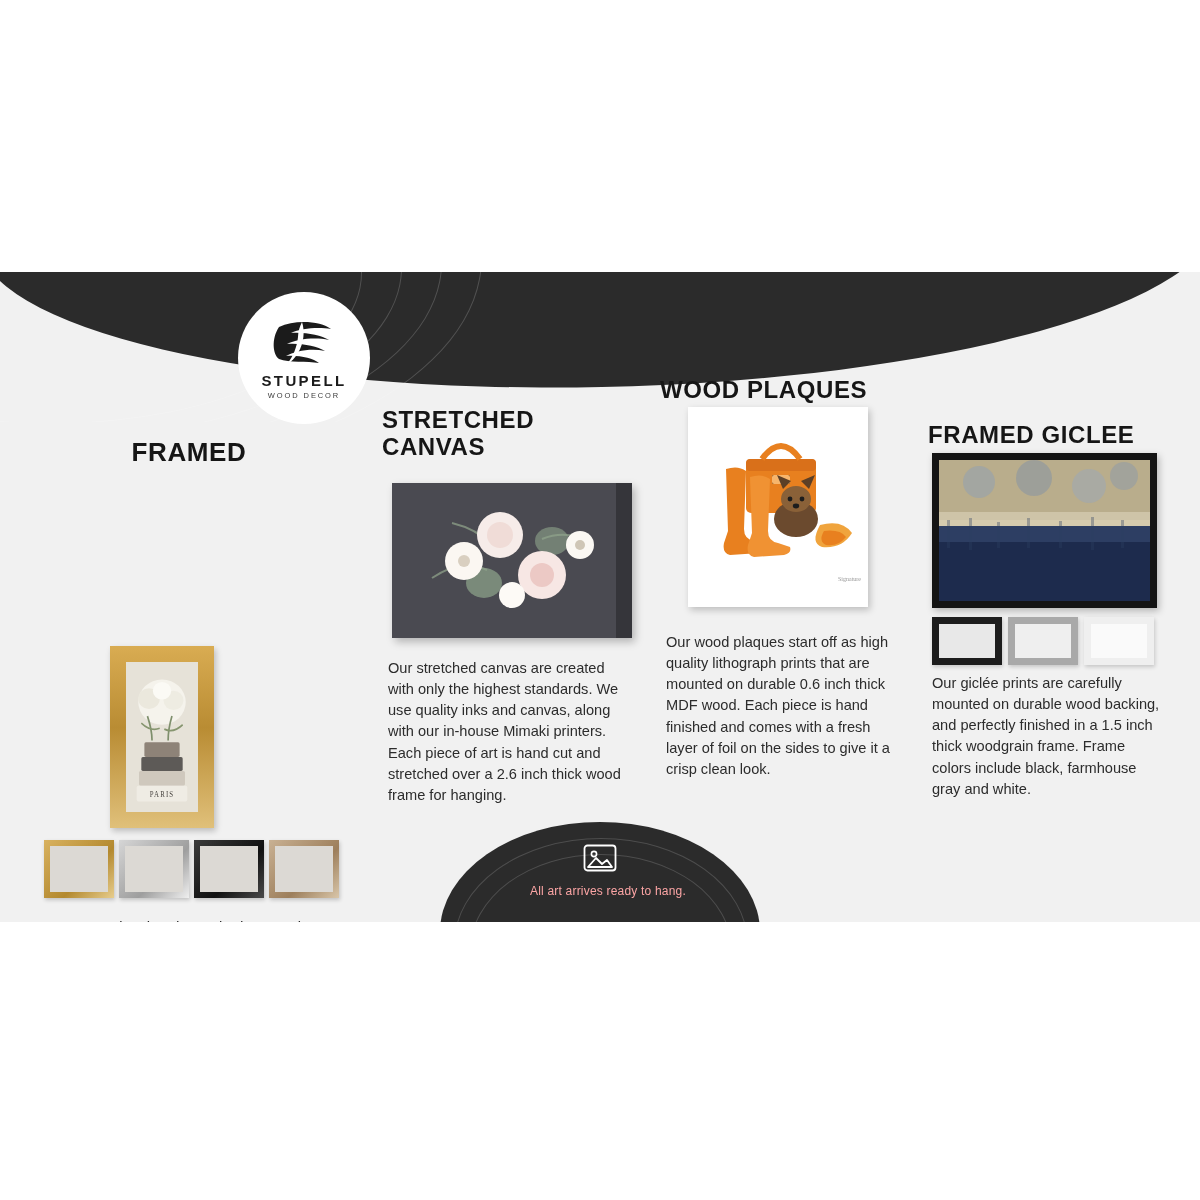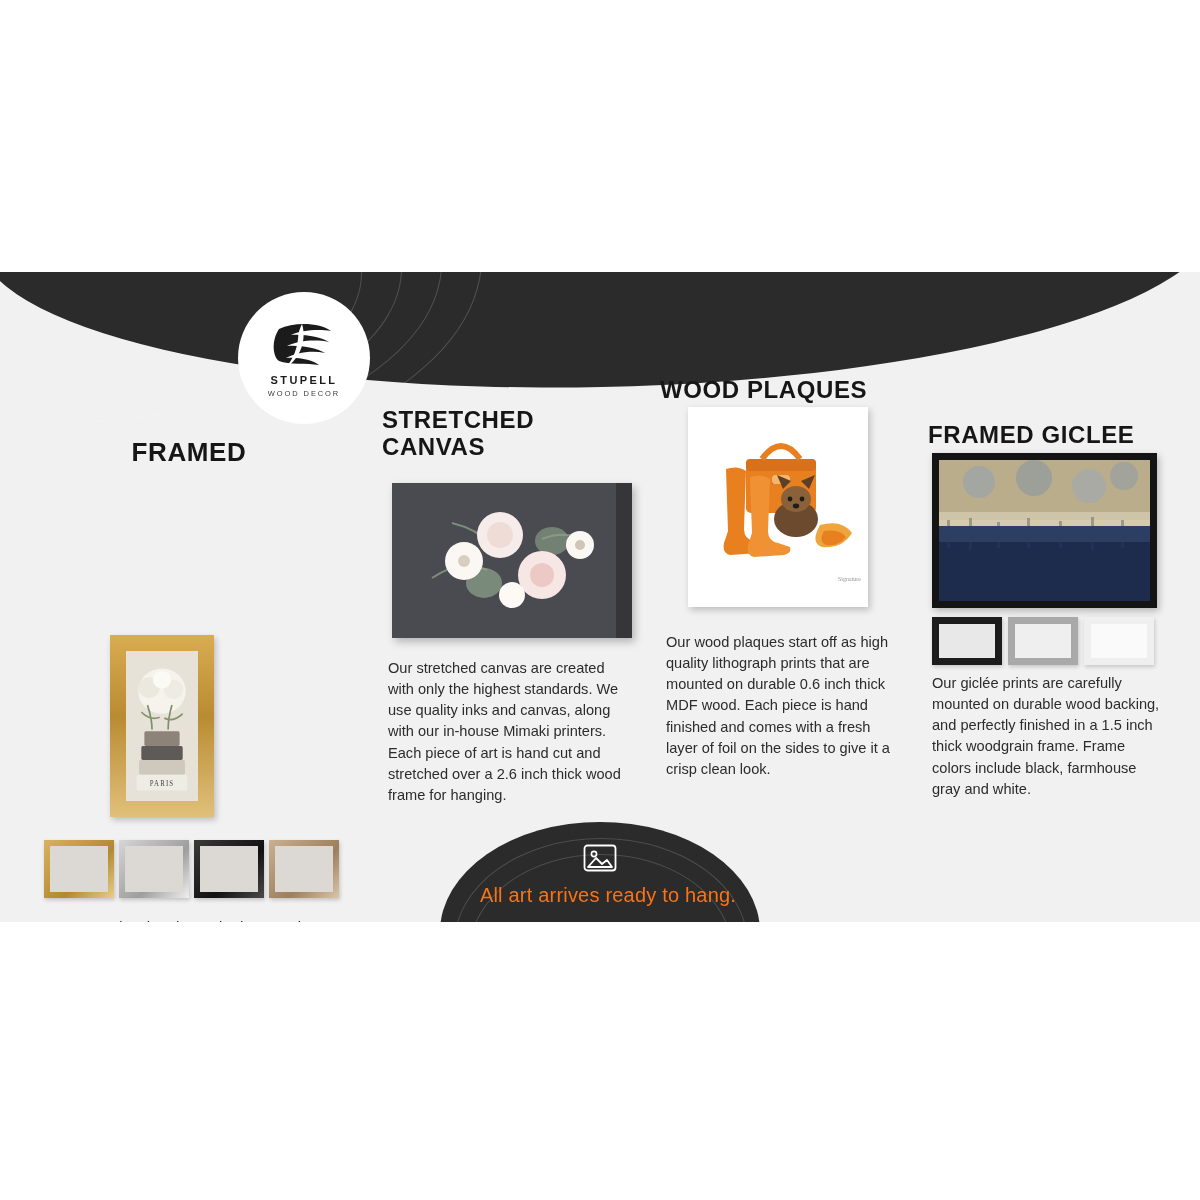--- a/index.html
+++ b/index.html
@@ -70,21 +70,21 @@
     align-items: center;
     justify-content: center;
     z-index: 5;
   }
   .logo-mark {
     width: 66px;
     height: 52px;
     margin-bottom: 4px;
   }
   .logo-word {
-    font-size: 11px;
+    font-size: 15px;
     letter-spacing: 2.4px;
     font-weight: bold;
     color: #1b1b1b;
     line-height: 1;
   }
   .logo-sub {
     font-size: 7.5px;
     letter-spacing: 1.9px;
     color: #3a3a3a;
     margin-top: 3px;
@@ -110,21 +110,21 @@
     line-height: 1.45;
     color: #2c2c2c;
   }
 
   
   #col1 { left: 44px; top: 150px; width: 290px; text-align: center; }
   #col1 .col-title { font-size: 26px; }
   .art-framed-float {
     position: absolute;
     left: 66px;
-    top: 213px;
+    top: 224px;
     width: 104px;
     height: 182px;
     background: linear-gradient(180deg,#d9ac52,#b98c33 45%,#e0c07a);
     padding: 16px;
     box-sizing: border-box;
     box-shadow: 2px 3px 6px rgba(0,0,0,0.22);
   }
   .art-framed-float .inner {
     width: 100%;
     height: 100%;
@@ -243,22 +243,22 @@
     top: 22px;
     width: 34px;
     height: 28px;
   }
   .banner-text {
     position: absolute;
     left: 16px;
     right: 0;
     top: 62px;
     text-align: center;
-    color: #f97316;
-    font-size: 20px;
+    color: #fca5a5;
+    font-size: 12px;
     letter-spacing: 0.2px;
   }
 </style>
 </head>
 <body>
 
 <div class="infographic">
 
   <div class="top-dark">
     <div class="dark-fill"></div>

